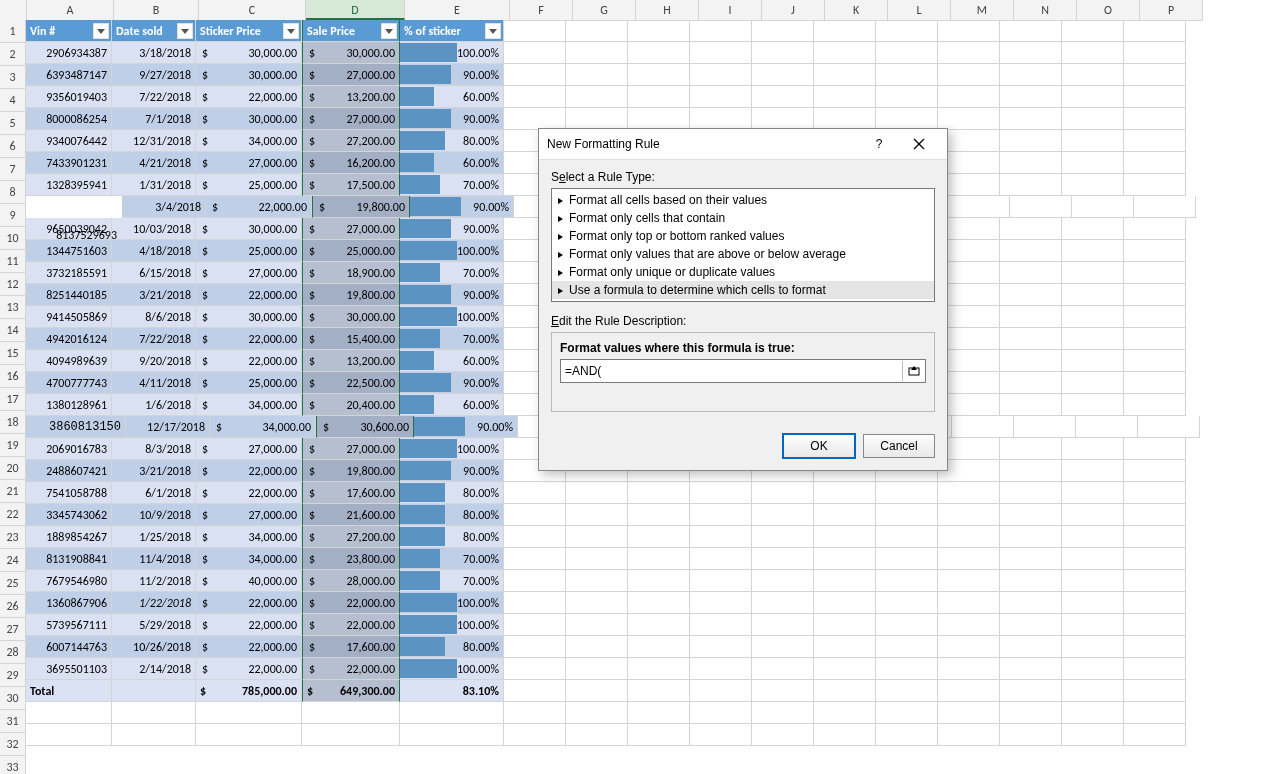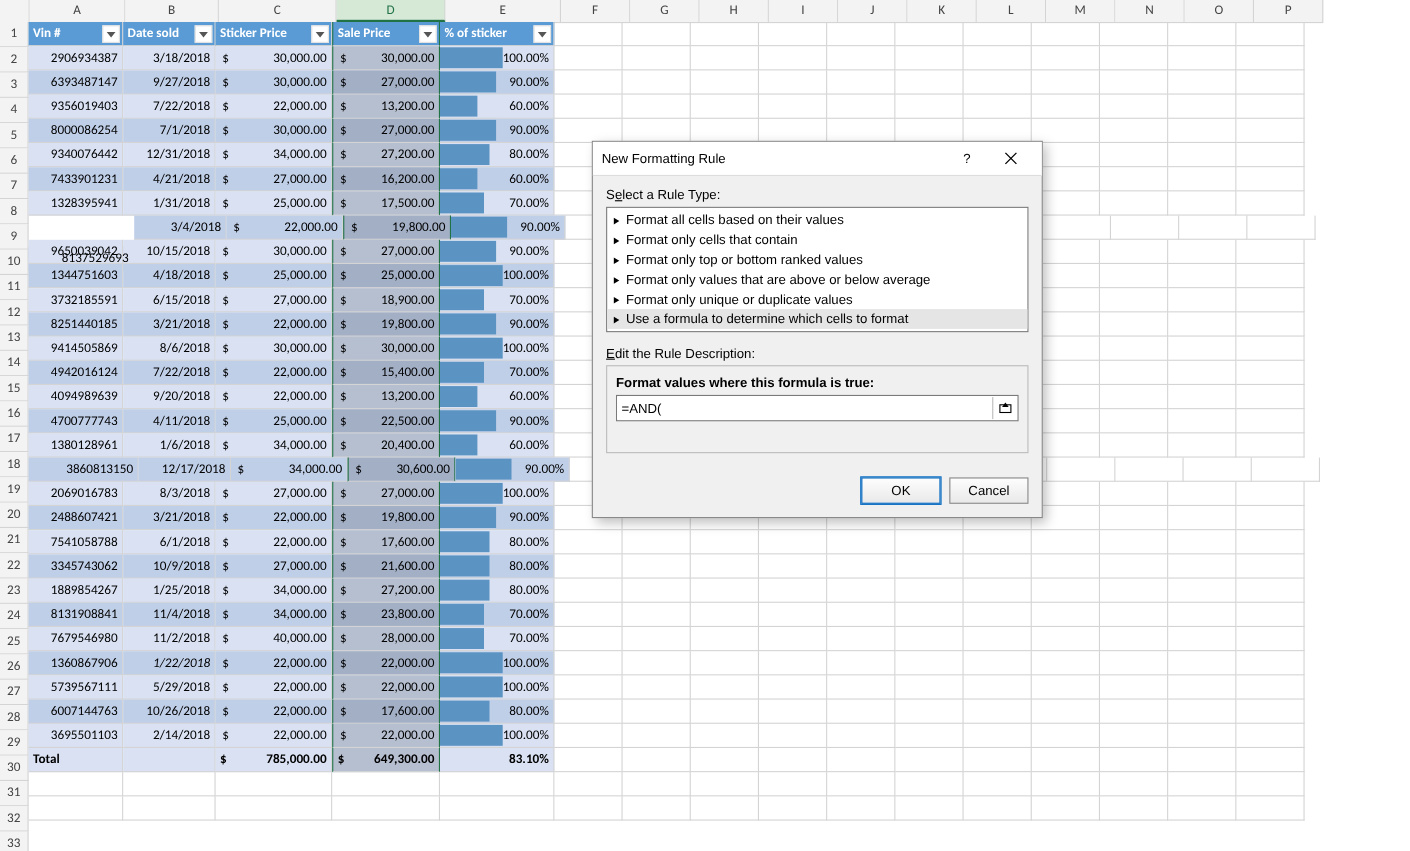--- a/index.html
+++ b/index.html
@@ -448,21 +448,21 @@
         <div class="cell" style="width: 62px;"></div>
         <div class="cell" style="width: 62px;"></div>
         <div class="cell" style="width: 62px;"></div>
         <div class="cell" style="width: 62px;"></div>
         <div class="cell" style="width: 62px;"></div>
         <div class="cell" style="width: 62px;"></div>
         <div class="cell" style="width: 62px;"></div>
       </div>
       <div class="row stripe-even">
         <div class="cell data  num" style="width: 86px;"><span class="val">9650039042</span></div>
-        <div class="cell data  num" style="width: 84px;"><span class="val">10/15/2018</span></div>
+        <div class="cell data  num" style="width: 84px;"><span class="val">10/03/2018</span></div>
         <div class="cell data  num" style="width: 106px;"><span class="val" style="float:left;padding-left:2px">$</span><span class="val">30,000.00</span></div>
         <div class="cell sel num col-D-border" style="width: 98px;"><span class="val" style="float:left;padding-left:2px">$</span><span class="val">27,000.00</span></div>
         <div class="cell data  num" style="width: 104px;"><div class="databar" style="width: 49.5%;"></div><span class="val">90.00%</span></div>
         <div class="cell" style="width: 62px;"></div>
         <div class="cell" style="width: 62px;"></div>
         <div class="cell" style="width: 62px;"></div>
         <div class="cell" style="width: 62px;"></div>
         <div class="cell" style="width: 62px;"></div>
         <div class="cell" style="width: 62px;"></div>
         <div class="cell" style="width: 62px;"></div>
@@ -609,21 +609,21 @@
         <div class="cell" style="width: 62px;"></div>
         <div class="cell" style="width: 62px;"></div>
         <div class="cell" style="width: 62px;"></div>
         <div class="cell" style="width: 62px;"></div>
         <div class="cell" style="width: 62px;"></div>
         <div class="cell" style="width: 62px;"></div>
         <div class="cell" style="width: 62px;"></div>
         <div class="cell" style="width: 62px;"></div>
       </div>
       <div class="row stripe-odd">
-        <div class="cell data  num" style="width: 100px;"><span class="val">3860813150</span></div>
+        <div class="cell data  num" style="width: 100px; font-family: Liberation Mono, monospace;"><span class="val">3860813150</span></div>
         <div class="cell data  num" style="width: 84px;"><span class="val">12/17/2018</span></div>
         <div class="cell data  num" style="width: 106px;"><span class="val" style="float:left;padding-left:2px">$</span><span class="val">34,000.00</span></div>
         <div class="cell sel num col-D-border" style="width: 98px;"><span class="val" style="float:left;padding-left:2px">$</span><span class="val">30,600.00</span></div>
         <div class="cell data  num" style="width: 104px;"><div class="databar" style="width: 49.5%;"></div><span class="val">90.00%</span></div>
         <div class="cell" style="width: 62px;"></div>
         <div class="cell" style="width: 62px;"></div>
         <div class="cell" style="width: 62px;"></div>
         <div class="cell" style="width: 62px;"></div>
         <div class="cell" style="width: 62px;"></div>
         <div class="cell" style="width: 62px;"></div>

